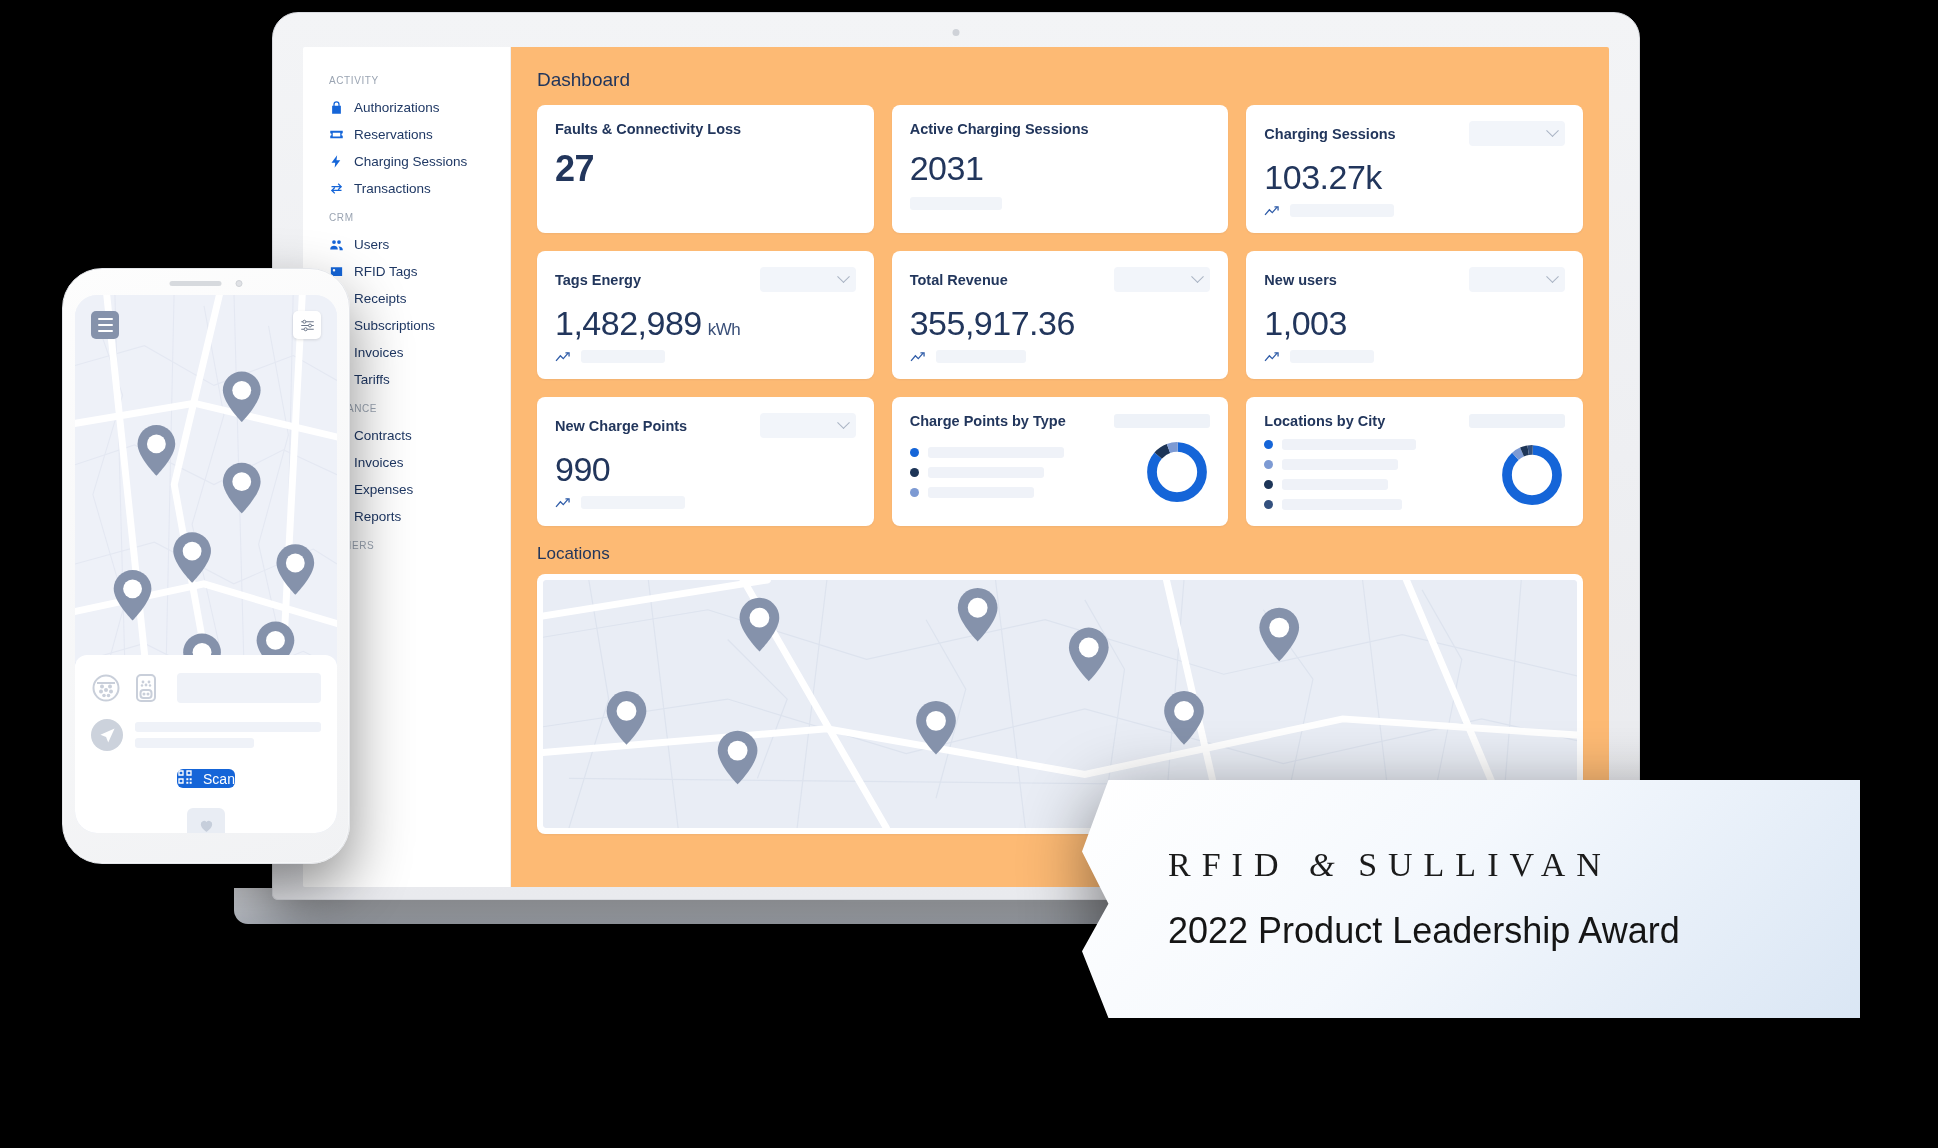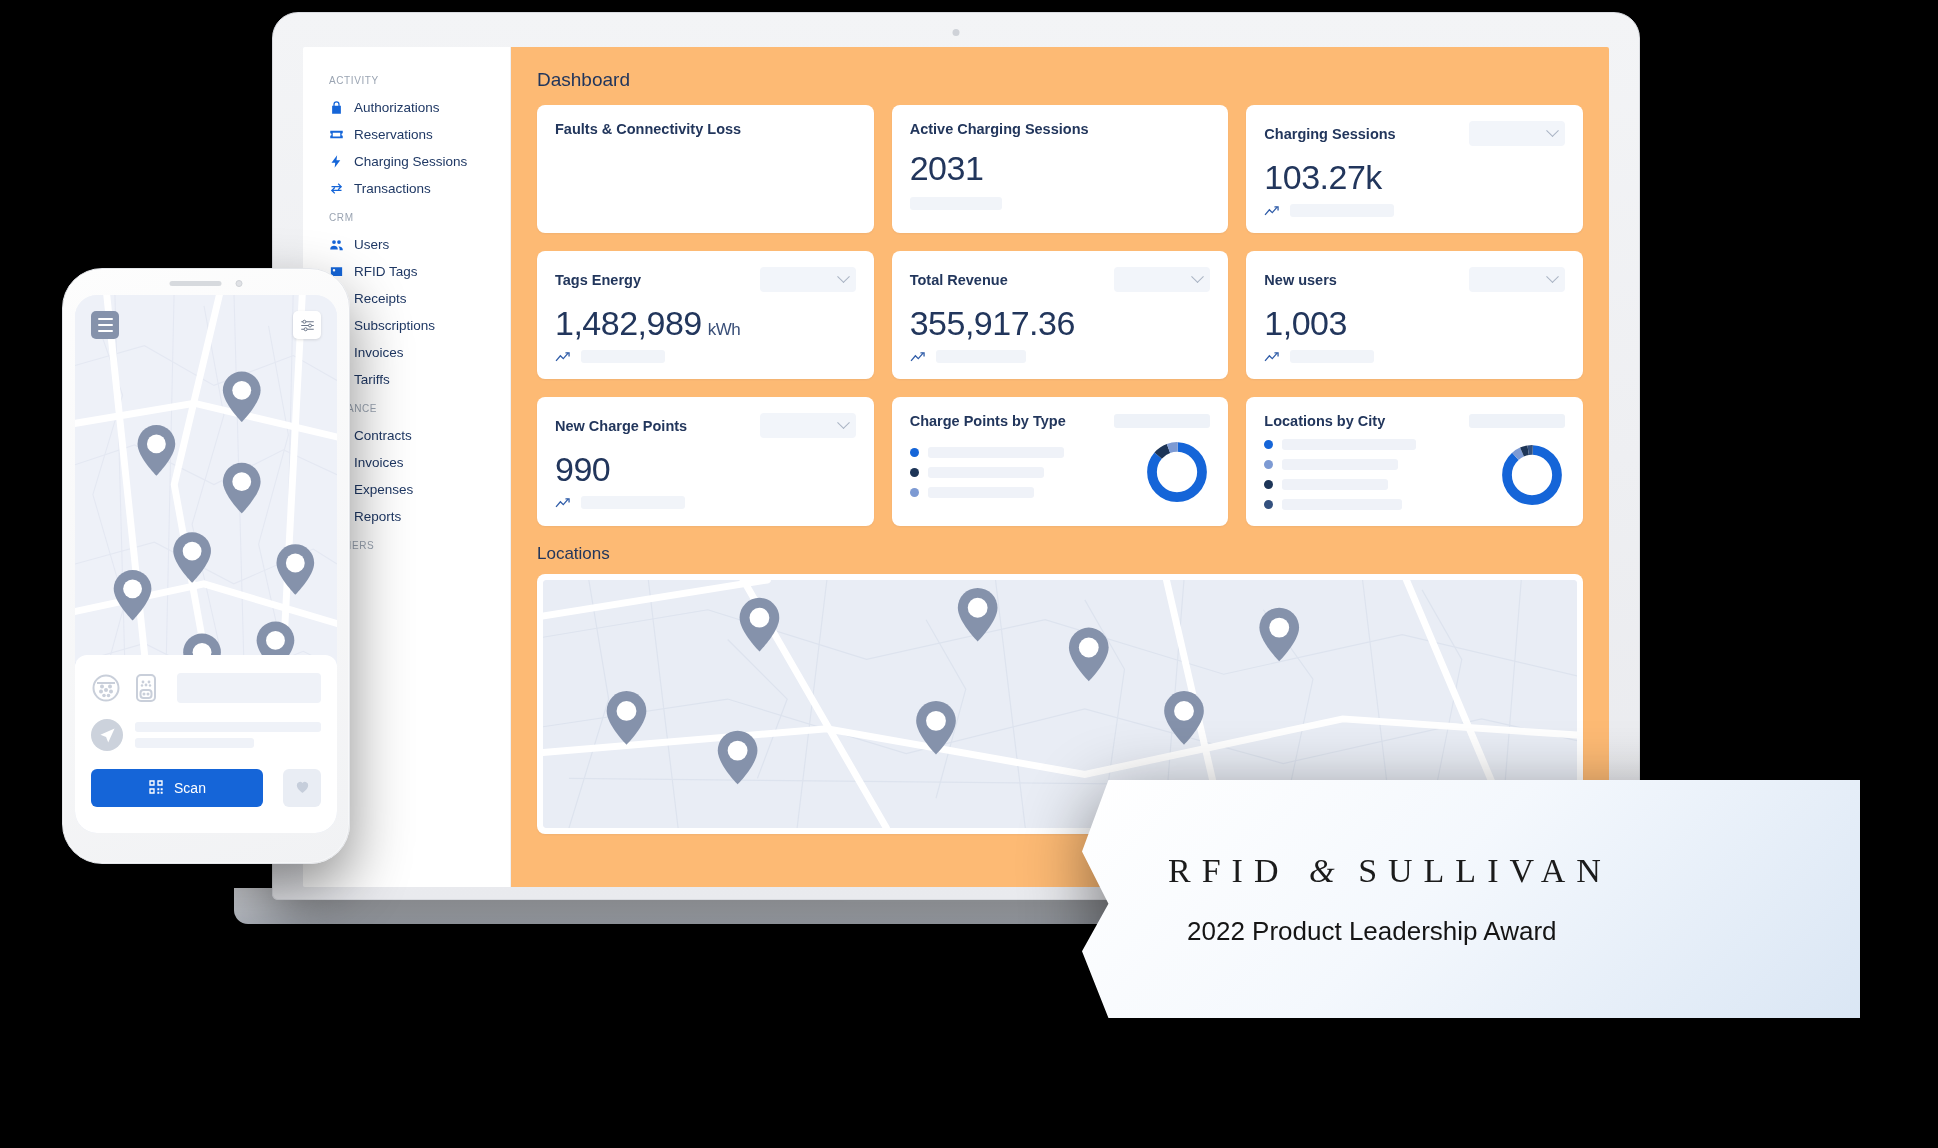--- a/index.html
+++ b/index.html
@@ -149,21 +149,21 @@
     background:#fff; border-radius: 12px 12px 22px 22px; padding: 18px 16px 16px 16px;
   }
   .conn-row { display:flex; align-items:center; gap:14px; }
   .conn-ico svg { display:block; }
   .conn-pill { flex:1; height:30px; background:#eff2f8; border-radius:4px; margin-left:6px; }
   .addr-row { display:flex; align-items:center; gap:12px; margin-top: 16px; }
   .nav-circle { width:32px; height:32px; border-radius:50%; background:#ccd2dc; display:flex; align-items:center; justify-content:center; flex:0 0 32px;}
   .addr-lines { flex:1; display:flex; flex-direction:column; gap:6px; }
   .addr-l1 { height:10px; background:#eff2f8; border-radius:3px; width:100%; }
   .addr-l2 { height:10px; background:#eff2f8; border-radius:3px; width:64%; }
-  .phone-actions { display:flex; gap:20px; margin-top: 18px; align-items:center; }
+  .phone-actions { display:flex; gap:20px; margin-top: 18px; align-items:center;flex-direction:column; }
   .scan-btn {
     flex:1; height:38px; background:#1565d8; border-radius:6px; color:#fff;
     display:flex; align-items:center; justify-content:center; gap:10px;
     font-size: 14px; border:none; cursor:pointer;
   }
   .fav-btn {
     width:38px; height:38px; background:#e9edf4; border-radius:6px;
     display:flex; align-items:center; justify-content:center; border:none; cursor:pointer;
   }
 
@@ -179,21 +179,21 @@
     clip-path: polygon(3.4% 0%, 100% 0%, 100% 100%, 3.4% 100%, 0% 72%, 3.4% 52%, 0% 30%);
     display:flex; flex-direction:column; justify-content:center;
     padding-left: 86px;
   }
   .award-brand {
     font-family: "Liberation Serif", serif;
     font-size: 34px; letter-spacing: 11px; color:#1b1b1b;
     margin-bottom: 26px; white-space:nowrap;
   }
   .award-brand .amp { font-style: italic; letter-spacing: 4px; font-size: 33px; }
-  .award-sub { font-size: 26px; color:#151515; font-weight:400; white-space:nowrap;margin-left:19px; }
+  .award-sub { font-size: 36px; color:#151515; font-weight:400; white-space:nowrap; }
 </style>
 </head>
 <body>
 
 <div id="stage">
 
   <div class="laptop-base">
     <div class="laptop-notch"></div>
   </div>
 
@@ -341,20 +341,21 @@
 
         <main class="content">
           <div class="page-title">Dashboard</div>
 
           <div class="cards-row">
 
             <div class="card">
               <div class="card-head">
                 <span class="card-title">Faults &amp; Connectivity Loss</span>
               </div>
+              <div class="big-num tall">27</div>
             </div>
 
             <div class="card">
               <div class="card-head">
                 <span class="card-title">Active Charging Sessions</span>
               </div>
               <div class="big-num">2031</div>
               <div class="ph-solo"></div>
             </div>
 

